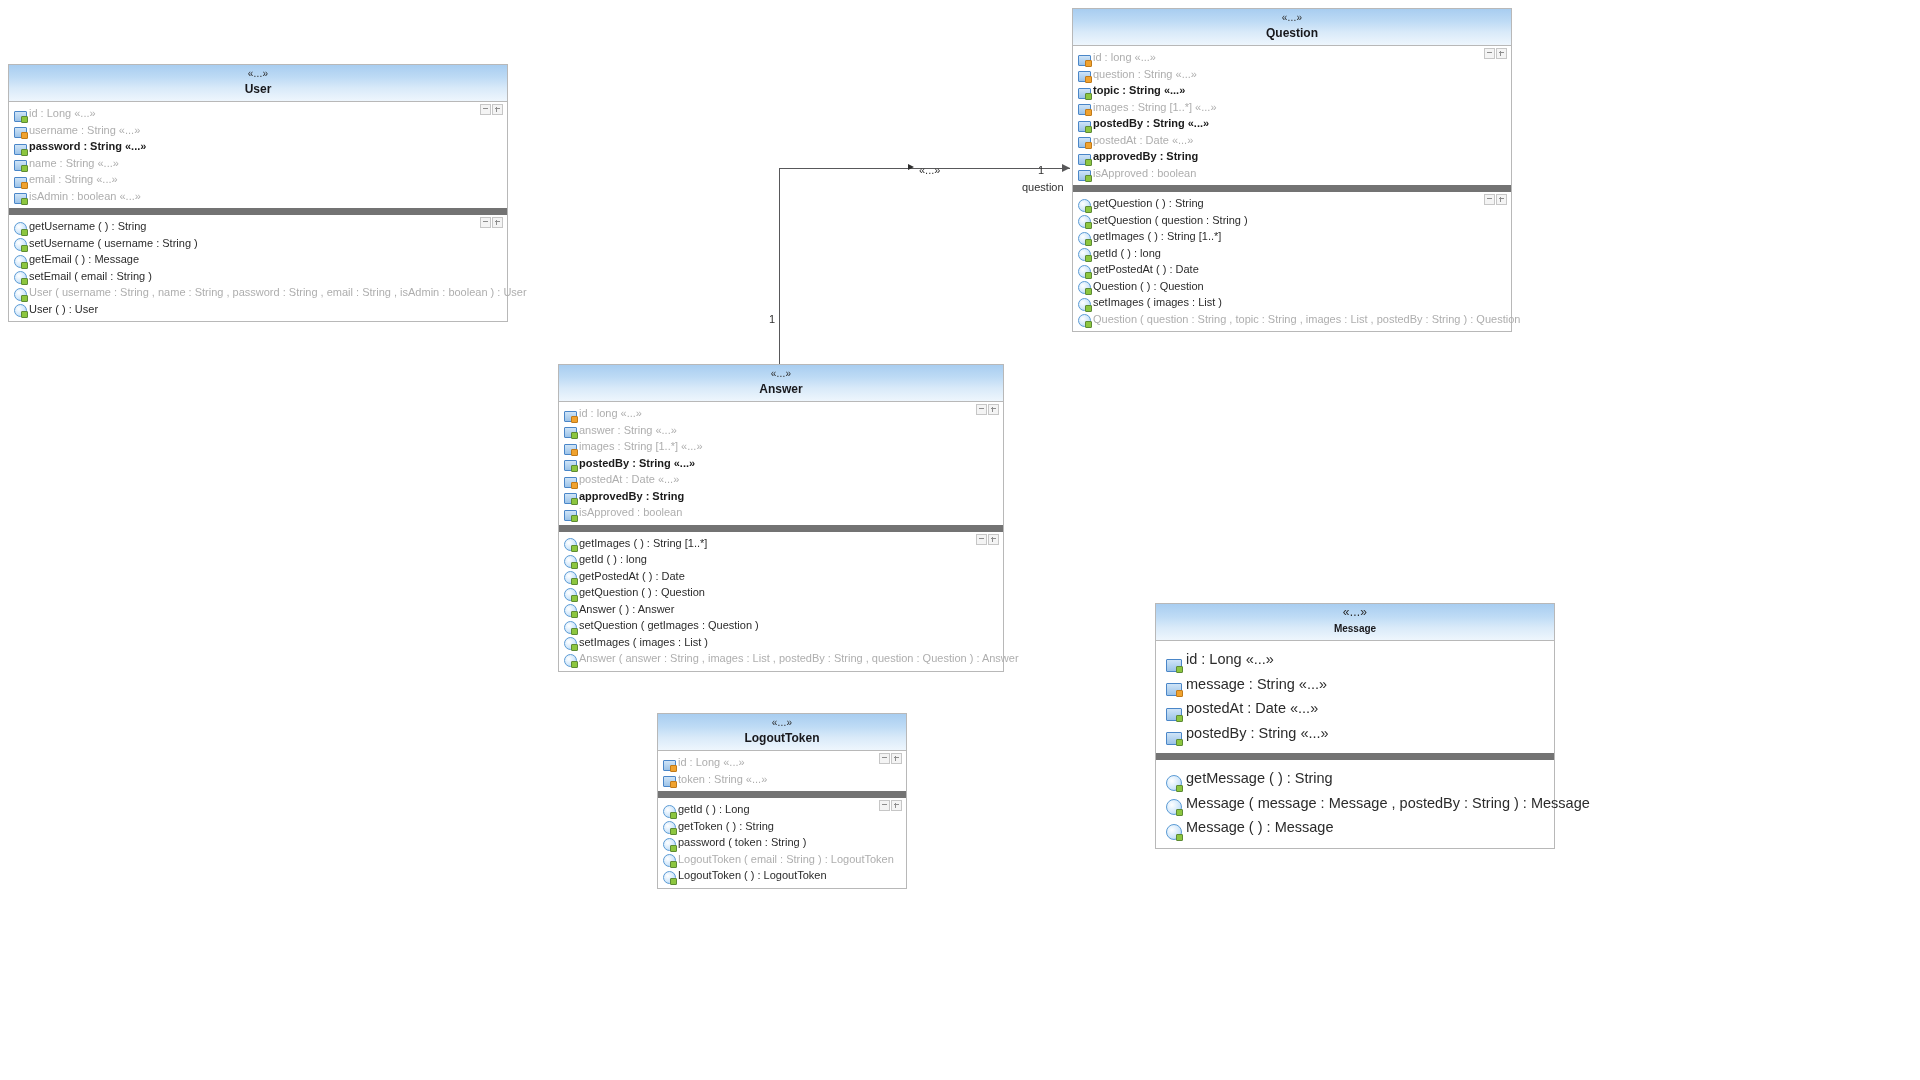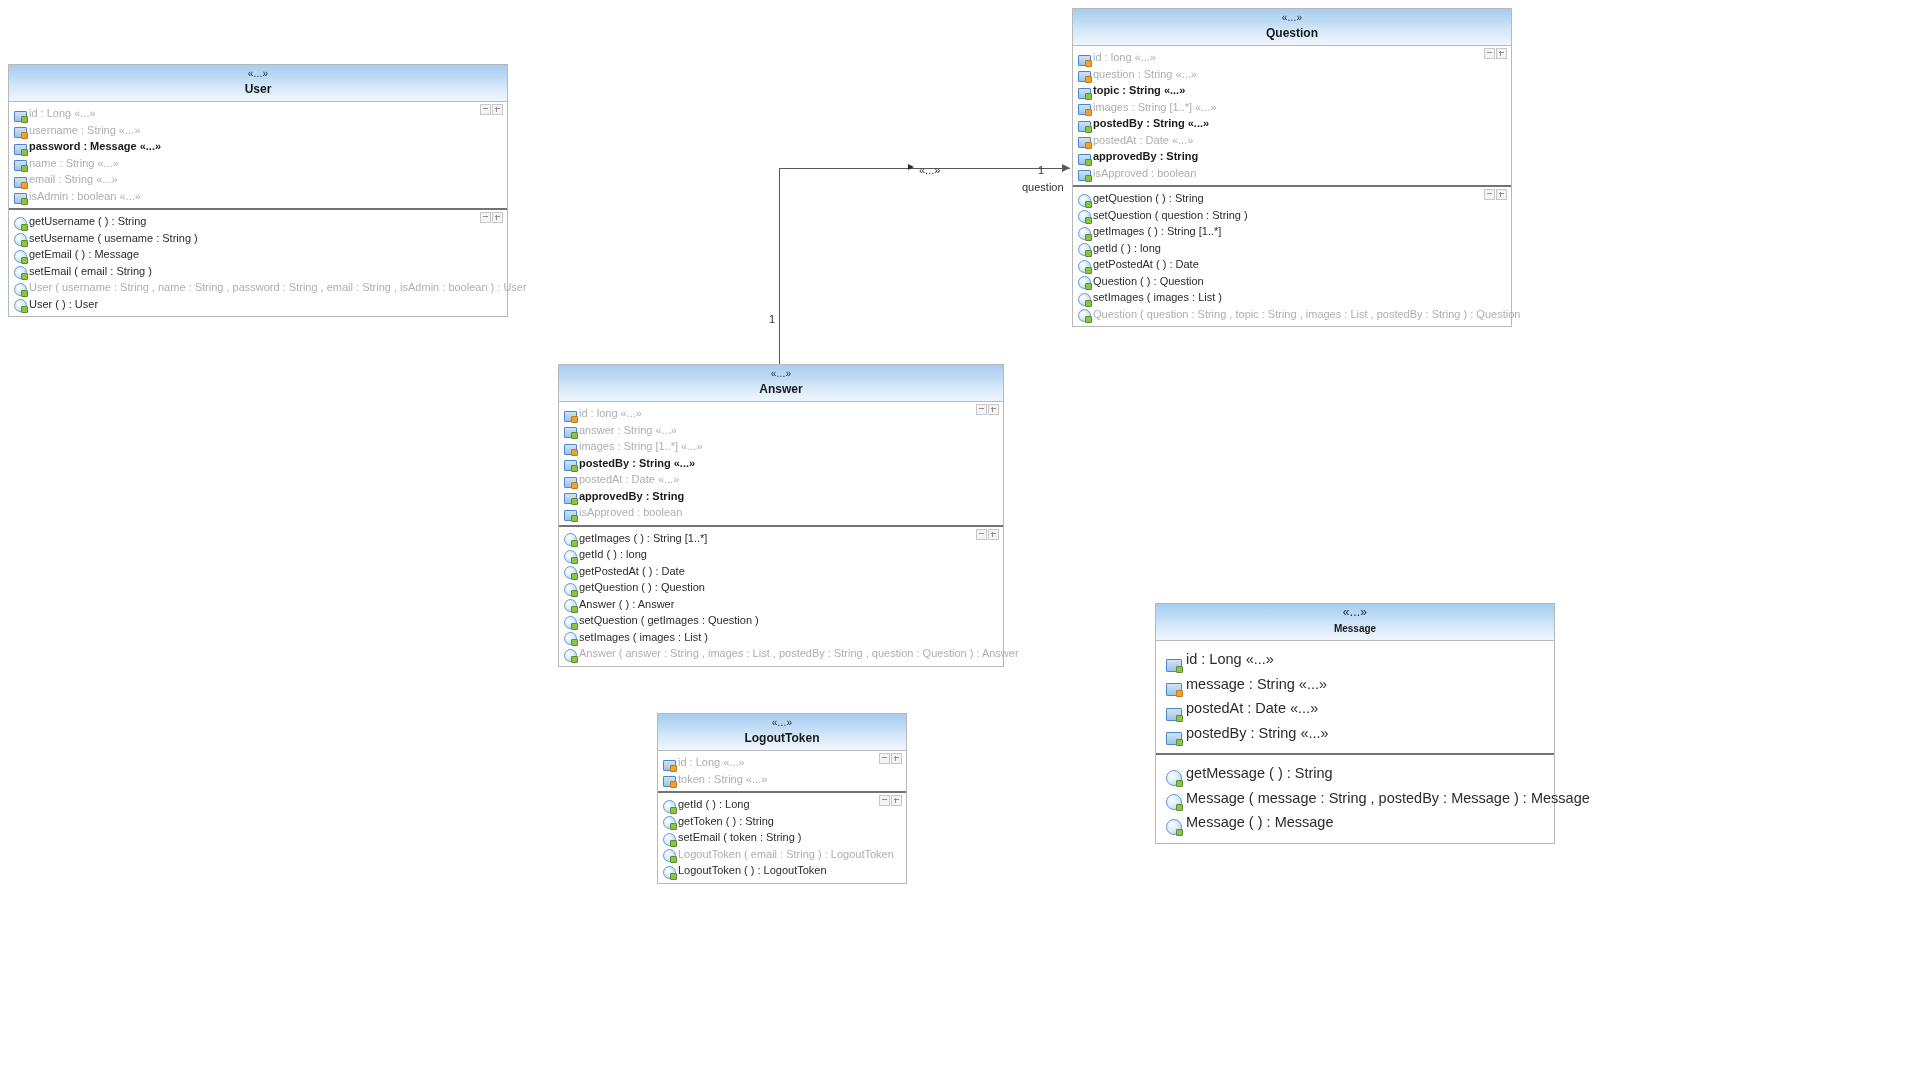--- a/index.html
+++ b/index.html
@@ -55,21 +55,21 @@
     background-size: 4px 3px;
     background-repeat: repeat-x;
     opacity: .85;
   }
 
   .uml-compartment {
     position: relative;
     padding: 3px 0 4px 0;
   }
   .uml-compartment + .uml-compartment {
-    border-top: 2px solid #737373;
+    border-top: 7px solid #737373;
   }
 
   .uml-row {
     display: flex;
     align-items: flex-end;
     padding: 0 4px 0 5px;
     white-space: nowrap;
     line-height: 16.5px;
     font-size: 11px;
     color: #2b2b2b;
@@ -214,21 +214,21 @@
         <div class="uml-row dim">
           <span class="ico ico-attr"></span>
           <span class="txt">id : Long «...»</span>
         </div>
         <div class="uml-row dim">
           <span class="ico ico-attr key"></span>
           <span class="txt">username : String «...»</span>
         </div>
         <div class="uml-row bold">
           <span class="ico ico-attr"></span>
-          <span class="txt">password : Message «...»</span>
+          <span class="txt">password : String «...»</span>
         </div>
         <div class="uml-row dim">
           <span class="ico ico-attr"></span>
           <span class="txt">name : String «...»</span>
         </div>
         <div class="uml-row dim">
           <span class="ico ico-attr key"></span>
           <span class="txt">email : String «...»</span>
         </div>
         <div class="uml-row dim">
@@ -454,21 +454,21 @@
         <div class="uml-row">
           <span class="ico ico-op"></span>
           <span class="txt">getId ( ) : Long</span>
         </div>
         <div class="uml-row">
           <span class="ico ico-op"></span>
           <span class="txt">getToken ( ) : String</span>
         </div>
         <div class="uml-row">
           <span class="ico ico-op"></span>
-          <span class="txt">setEmail ( token : String )</span>
+          <span class="txt">password ( token : String )</span>
         </div>
         <div class="uml-row dim">
           <span class="ico ico-op"></span>
           <span class="txt">LogoutToken ( email : String ) : LogoutToken</span>
         </div>
         <div class="uml-row">
           <span class="ico ico-op"></span>
           <span class="txt">LogoutToken ( ) : LogoutToken</span>
         </div>
       </div>
@@ -496,21 +496,21 @@
           <span class="txt">postedBy : String «...»</span>
         </div>
       </div>
       <div class="uml-compartment">
         <div class="uml-row">
           <span class="ico ico-op"></span>
           <span class="txt">getMessage ( ) : String</span>
         </div>
         <div class="uml-row">
           <span class="ico ico-op"></span>
-          <span class="txt">Message ( message : String ,  postedBy : Message ) : Message</span>
+          <span class="txt">Message ( message : Message ,  postedBy : String ) : Message</span>
         </div>
         <div class="uml-row">
           <span class="ico ico-op"></span>
           <span class="txt">Message ( ) : Message</span>
         </div>
       </div>
     </div>
   </div>
 
 </body></html>

